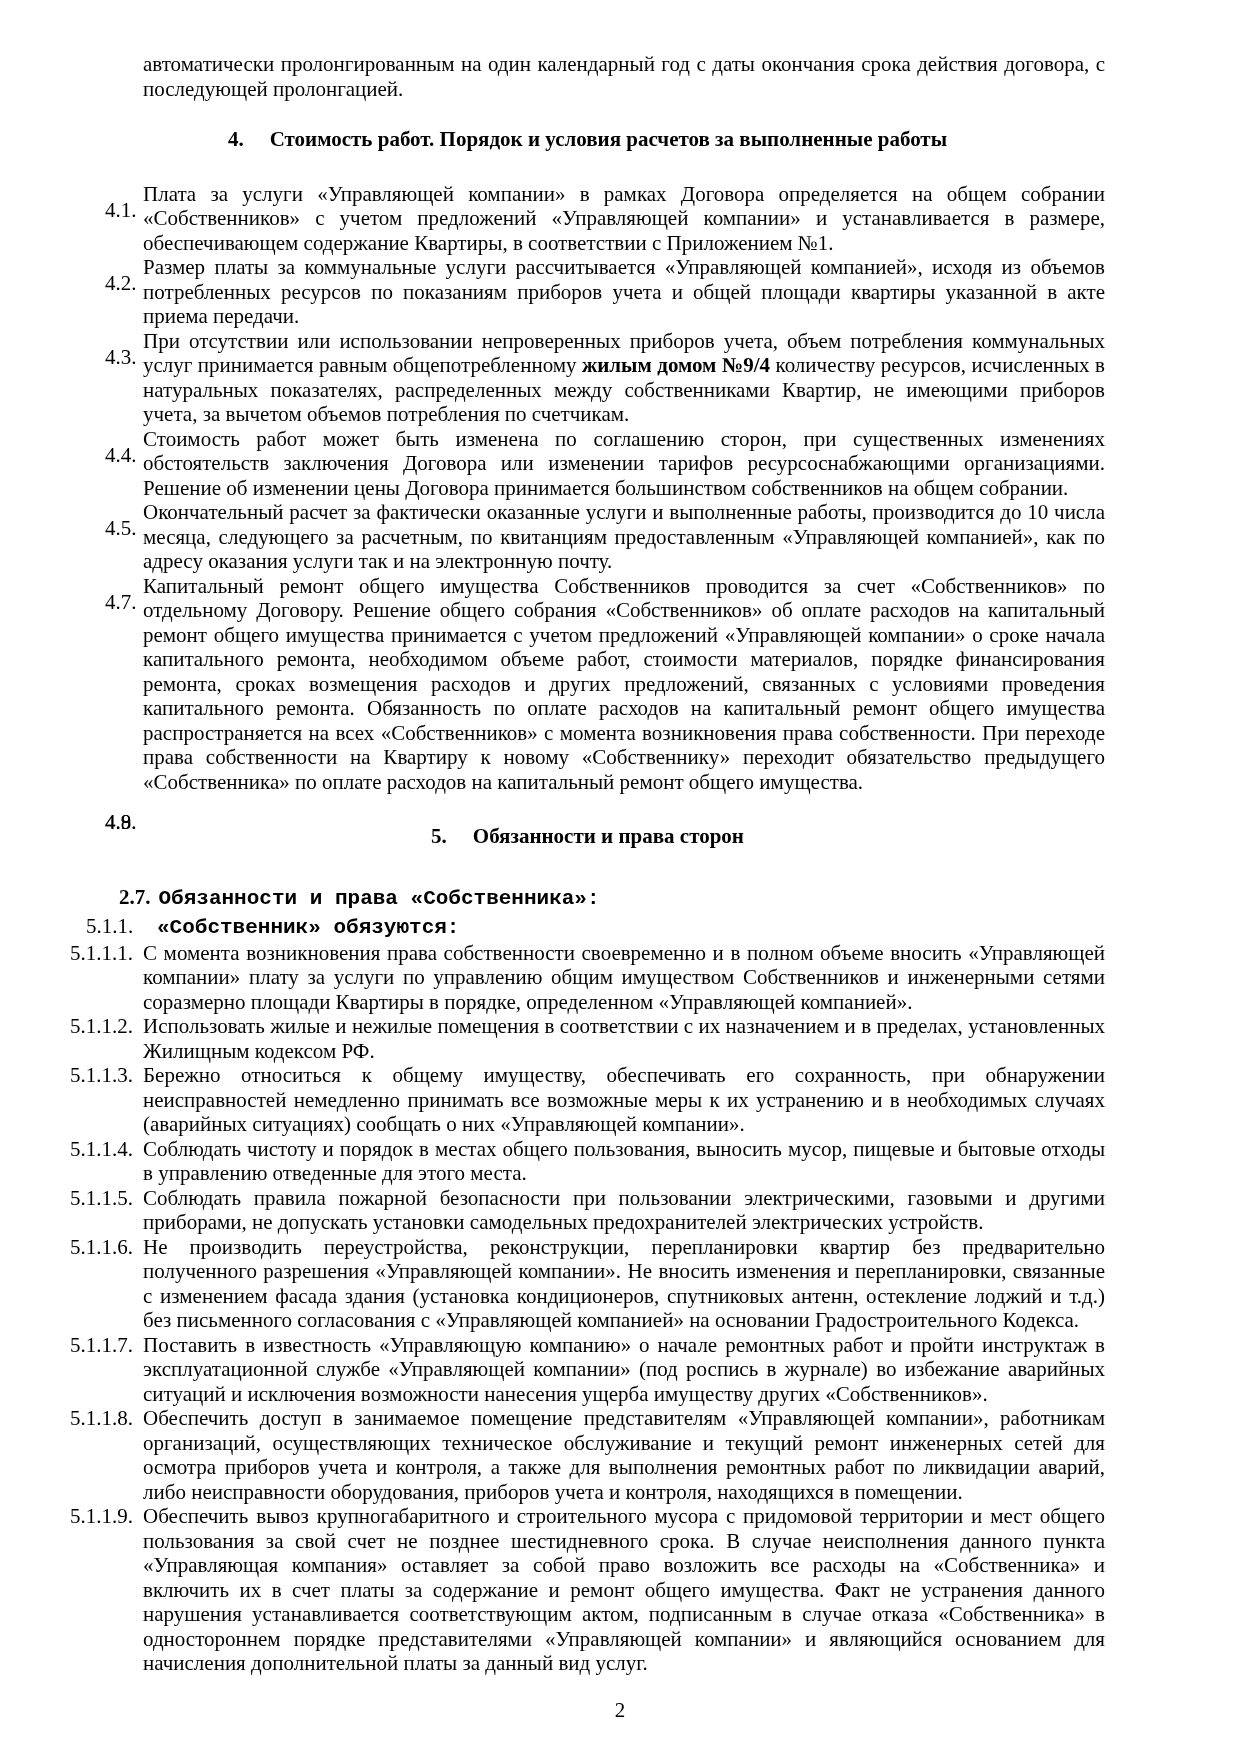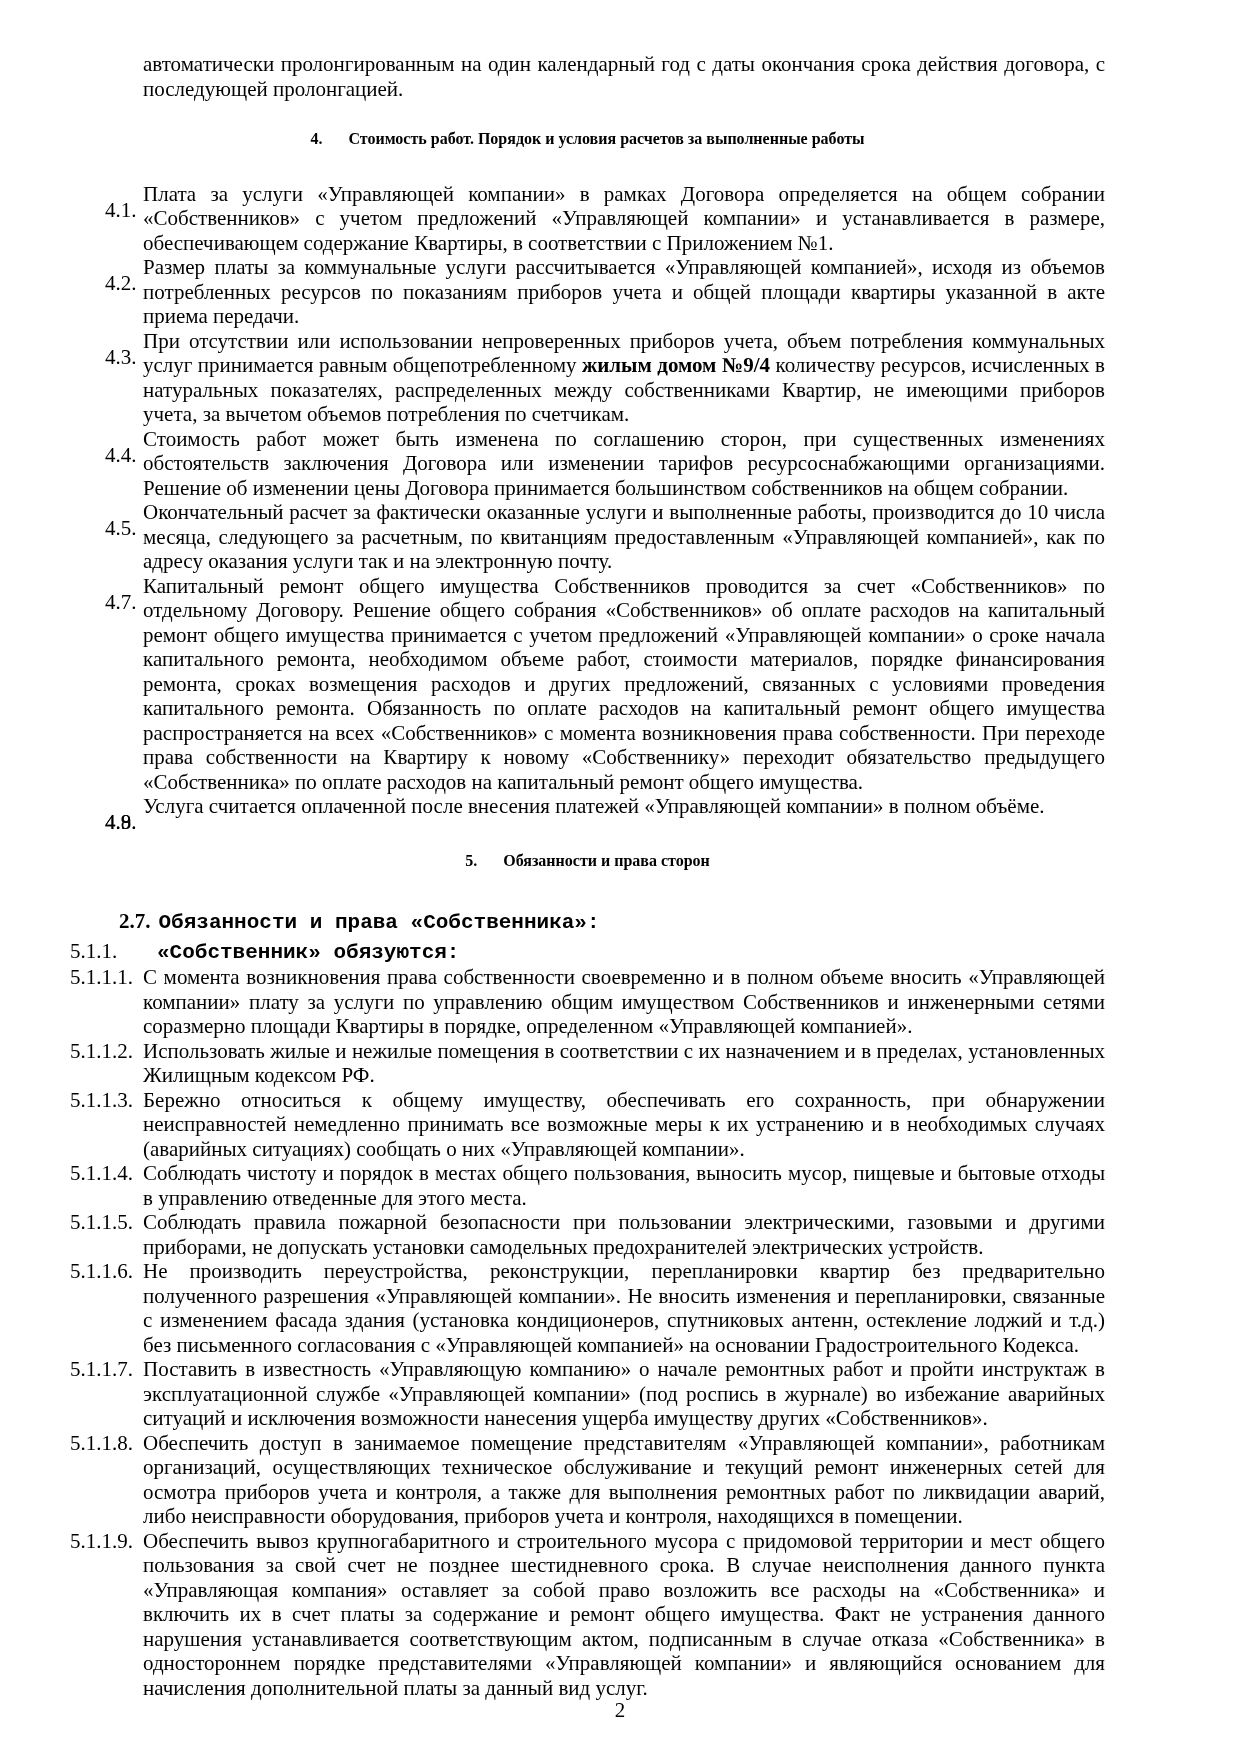--- a/index.html
+++ b/index.html
@@ -15,29 +15,29 @@
     line-height: 24.5px;
     box-sizing: border-box;
     padding: 52px 135px 0 70px;
     text-align: justify;
     overflow: hidden;
   }
   .cont-para { margin: 0 0 16px 73px; }
   .heading {
     font-weight: bold;
     text-align: center;
-    font-size: 16px;
+    font-size: 21px;
     margin: 26px 0 30px 0;
   }
   .heading .hgap { display: inline-block; width: 26px; }
   .heading-5 { margin: 30px 0 36px 0; }
   .sub-51 { font-weight: bold; margin: 0 0 3px 49px; text-align: left; }
   .sub-51 .t { margin-left: 8px; font-family: Liberation Mono, monospace; }
   .sub-511 { position: relative; padding-left: 87px; margin: 0; text-align: left; }
-  .sub-511 .num { position: absolute; left: 0; font-weight: normal; }
+  .sub-511 .num { position: absolute; left: 16px; font-weight: normal; }
   .sub-511 .t { font-weight: bold; font-family: Liberation Mono, monospace; }
   .items { margin: 0; }
   .item { position: relative; padding-left: 73px; }
   .item > .num { position: absolute; white-space: nowrap; }
   .items-4 .item > .num { left: 35px; margin-top: 16px; }
   .items-5 .item > .num { left: 0; }
   .page-number {
     position: absolute;
     left: 0; right: 0;
     bottom: 32px;
@@ -58,21 +58,21 @@
   </div>
 
   <div class="items items-4" id="sec4-items">
       <div class="item"><span class="num">4.1.</span><span class="text"><span>Плата за услуги «Управляющей компании» в рамках Договора определяется на общем собрании «Собственников»  с учетом предложений «Управляющей компании» и устанавливается в размере, обеспечивающем содержание  Квартиры, в соответствии с Приложением №1.</span></span></div>
       <div class="item"><span class="num">4.2.</span><span class="text"><span>Размер платы за коммунальные услуги рассчитывается «Управляющей компанией», исходя из объемов потребленных ресурсов по показаниям приборов учета и общей площади квартиры указанной в акте приема передачи.</span></span></div>
       <div class="item"><span class="num">4.3.</span><span class="text"><span>При отсутствии или использовании непроверенных приборов учета, объем потребления коммунальных услуг принимается равным общепотребленному </span><b>жилым домом №9/4</b><span> количеству ресурсов, исчисленных в натуральных показателях, распределенных между собственниками Квартир, не имеющими приборов учета, за вычетом объемов потребления по счетчикам.</span></span></div>
       <div class="item"><span class="num">4.4.</span><span class="text"><span>Стоимость работ может быть изменена по соглашению сторон, при существенных изменениях обстоятельств заключения Договора или изменении тарифов ресурсоснабжающими организациями. Решение об изменении цены Договора принимается большинством собственников на общем собрании.</span></span></div>
       <div class="item"><span class="num">4.5.</span><span class="text"><span>Окончательный расчет за фактически оказанные услуги и выполненные работы, производится до 10 числа месяца, следующего за расчетным, по квитанциям предоставленным «Управляющей компанией», как по адресу оказания услуги так и на электронную почту.</span></span></div>
       <div class="item"><span class="num">4.7.</span><span class="text"><span>Капитальный ремонт общего имущества Собственников  проводится за счет «Собственников» по отдельному Договору. Решение общего собрания «Собственников»  об оплате расходов на капитальный ремонт общего имущества принимается с учетом предложений «Управляющей компании» о сроке начала капитального ремонта, необходимом объеме работ, стоимости материалов, порядке финансирования ремонта, сроках возмещения расходов и других предложений, связанных с условиями проведения капитального ремонта. Обязанность по оплате расходов на капитальный ремонт общего имущества распространяется на всех «Собственников»  с момента возникновения права собственности. При переходе права собственности на Квартиру к новому «Собственнику» переходит обязательство предыдущего «Собственника» по оплате расходов на капитальный ремонт общего имущества.</span></span></div>
       <div class="item"><span class="num">4.8.</span></div>
-      <div class="item"><span class="num">4.9.</span><span class="text"><span>Услуга считается оплаченной после внесения платежей «Управляющей компании» в полном объёме.</span></span></div>
+      <div class="item"><span class="num">4.9.</span></div>
     </div>
 
   <div class="heading heading-5">
     <span>5.</span><span class="hgap"></span><span>Обязанности и права сторон</span>
   </div>
 
   <p class="sub-51">
     <span>2.7.</span><span class="t">Обязанности и права «Собственника»:</span>
   </p>
 

